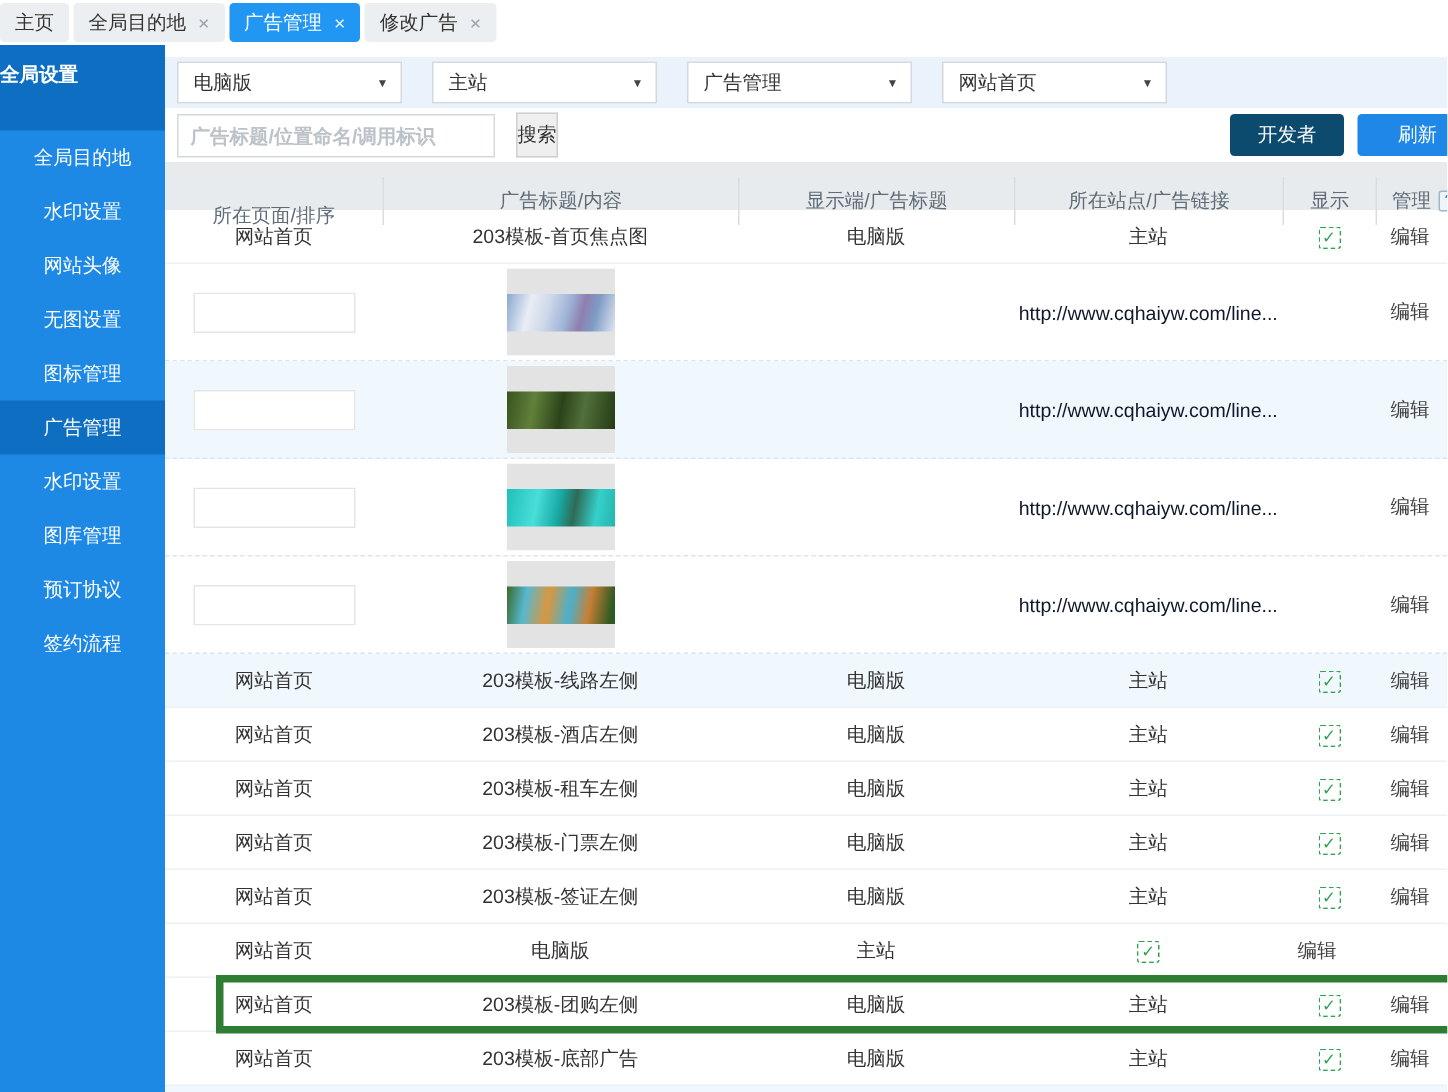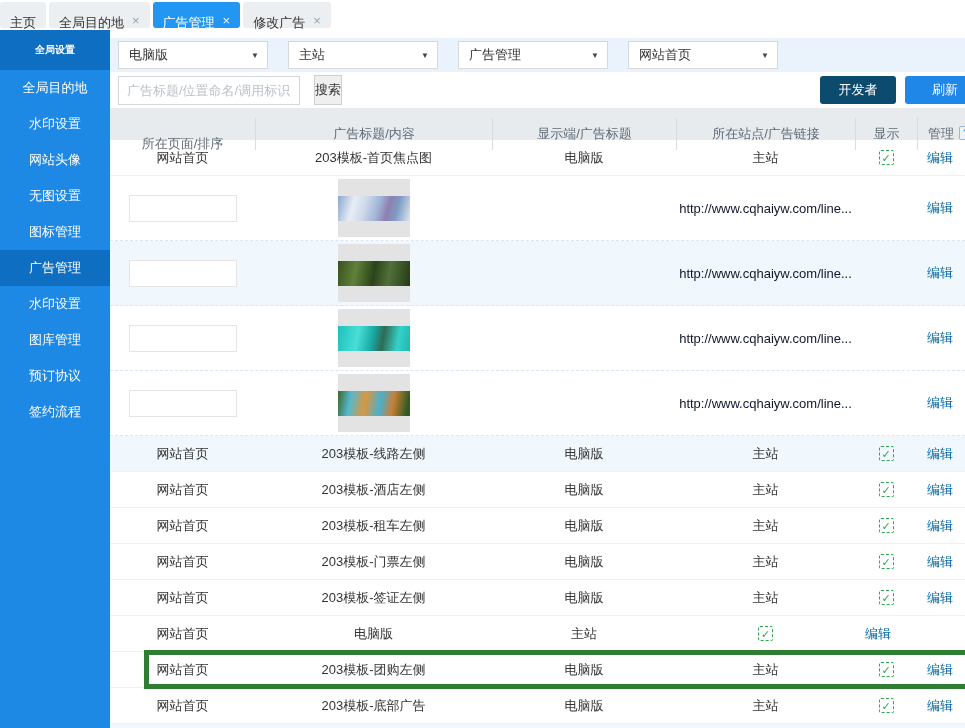--- a/index.html
+++ b/index.html
@@ -1,50 +1,50 @@
 <!DOCTYPE html>
 <html><head>
 <meta charset="utf-8">
 <style>
   * { box-sizing: border-box; margin: 0; padding: 0; }
   html,body { width:965px; height:728px; overflow:hidden; background:#fff;
     font-family:"Liberation Sans","DejaVu Sans",sans-serif; }
 
   
   .tabbar { height:30px; display:flex; align-items:center; background:#fff; }
-  .tab { height:26px; display:flex; align-items:flex-start; gap:8px; padding:12px 10px;
+  .tab { height:26px; display:flex; align-items:center; gap:8px; padding:12px 10px;
     margin-right:3px; background:#ECEFF1; color:#333; font-size:13px;
     border-radius:3px; cursor:pointer; white-space:nowrap; }
   .tab.active { background:#2196F3; color:#fff; }
   .tab .close { font-size:13px; color:#9aa2a8; line-height:1; }
   .tab.active .close { color:#eaf5ff; }
 
   
   .layout { display:flex; height:698px; }
   .sidebar { width:110px; flex-shrink:0; background:#1E88E5; }
-  .side-header { height:40px; line-height:40px; text-align:center; color:#fff;
-    font-size:10px; font-weight:bold; background:#0E6EC2; }
+  .side-header { height:57px; line-height:40px; text-align:left; color:#fff;
+    font-size:13px; font-weight:bold; background:#0E6EC2; }
   .side-item { height:36px; line-height:36px; text-align:center; color:#fff;
     font-size:13px; cursor:pointer; }
   .side-item.active { background:#0E6EC2; }
 
   .main { flex:1; position:relative; overflow:hidden; background:#fff; }
 
   
   .filter-row { margin-top:8px; height:34px; background:#EAF3FB; display:flex;
     align-items:center; padding-left:8px; gap:20px; }
   .select { width:150px; height:28px; background:#fff; border:1px solid #d4d9de;
     display:flex; align-items:center; justify-content:space-between;
     padding:0 8px 0 10px; font-size:13px; color:#333; cursor:pointer; }
   .select .arrow { font-size:8px; color:#444; }
 
   .search-row { height:36px; display:flex; align-items:center; padding-left:8px;
     position:relative; background:#fff; }
-  .search-input { width:182px; height:29px; border:1px solid #d4d9de; padding:0 8px;
-    font-size:13px; color:#333; outline:none; }
+  .search-input { width:212px; height:29px; border:1px solid #d4d9de; padding:0 8px;
+    font-size:13px; color:#333; outline:none;font-weight:bold; }
   .search-input::placeholder { color:#bcc2c8; }
   .search-btn { width:28px; height:30px; margin-left:14px; background:#efefef;
     border:1px solid #cfcfcf; font-size:13px; color:#333; cursor:pointer;
     font-family:inherit; }
   .dev-btn, .refresh-btn { position:absolute; top:4px; height:28px; border:none;
     border-radius:3px; color:#fff; font-size:13px; cursor:pointer; font-family:inherit; }
   .dev-btn { left:710px; width:76px; background:#0c4a6e; }
   .refresh-btn { left:795px; width:80px; background:#1E87E8; }
 
   
@@ -68,21 +68,21 @@
   .banner-mountain-lake { background:linear-gradient(105deg,#8aa8cf 0%,#e9edf5 22%,
     #cdd8ea 38%,#9fb4d6 55%,#8e7fb0 68%,#7e9cc4 80%,#dfe6f1 100%); }
   .banner-green-forest { background:linear-gradient(100deg,#3a5220 0%,#60813a 25%,
     #2c431a 50%,#51703a 70%,#243a14 100%); }
   .banner-teal-island { background:linear-gradient(100deg,#20c0ba 0%,#49ded8 28%,
     #18a9a4 48%,#2f6b55 62%,#35d0ca 82%,#24b5af 100%); }
   .banner-colorful-wetland { background:linear-gradient(100deg,#3a6a2a 0%,#56b8d0 18%,
     #d9973f 38%,#4ab0cc 58%,#c87f35 75%,#2f5a22 95%); }
 
   .url { color:#0f172a; font-size:13px; }
-  .edit { color:#0369a1; cursor:pointer; }
+  .edit { color:#404040; cursor:pointer; }
   .manage { text-align:left; padding-left:10px; white-space:nowrap; }
   .check { display:inline-block; width:15px; height:15px; border:1px dashed #2EA44F;
     border-radius:2px; color:#2EA44F; font-size:11px; line-height:14px;
     text-align:center; cursor:pointer; }
   .help { display:inline-block; width:14px; height:14px; border:1px solid #9fb6c6;
     background:#eef5fa; color:#2b7fd4; font-size:11px; line-height:13px;
     text-align:center; margin-left:5px; border-radius:2px; vertical-align:1px;
     cursor:pointer; }
   .hl-border { position:absolute; left:34px; right:-80px; top:-2px; bottom:-2px;
     border:5px solid #2E7D32; pointer-events:none; z-index:5; }

